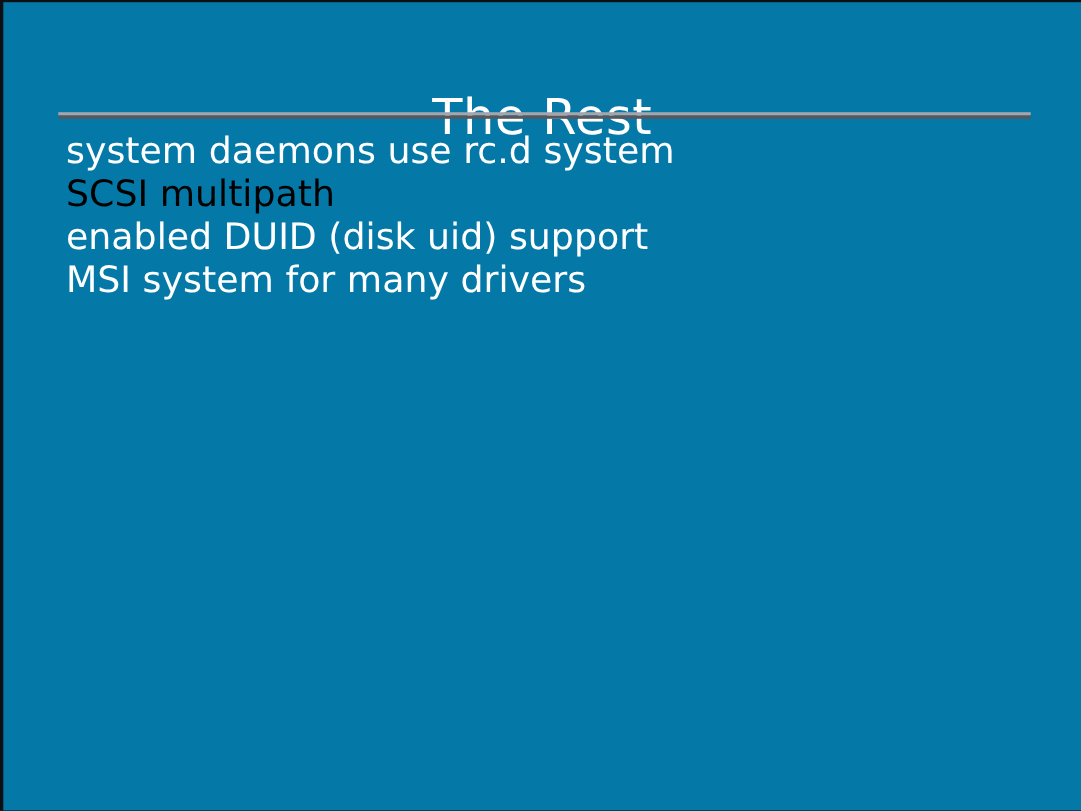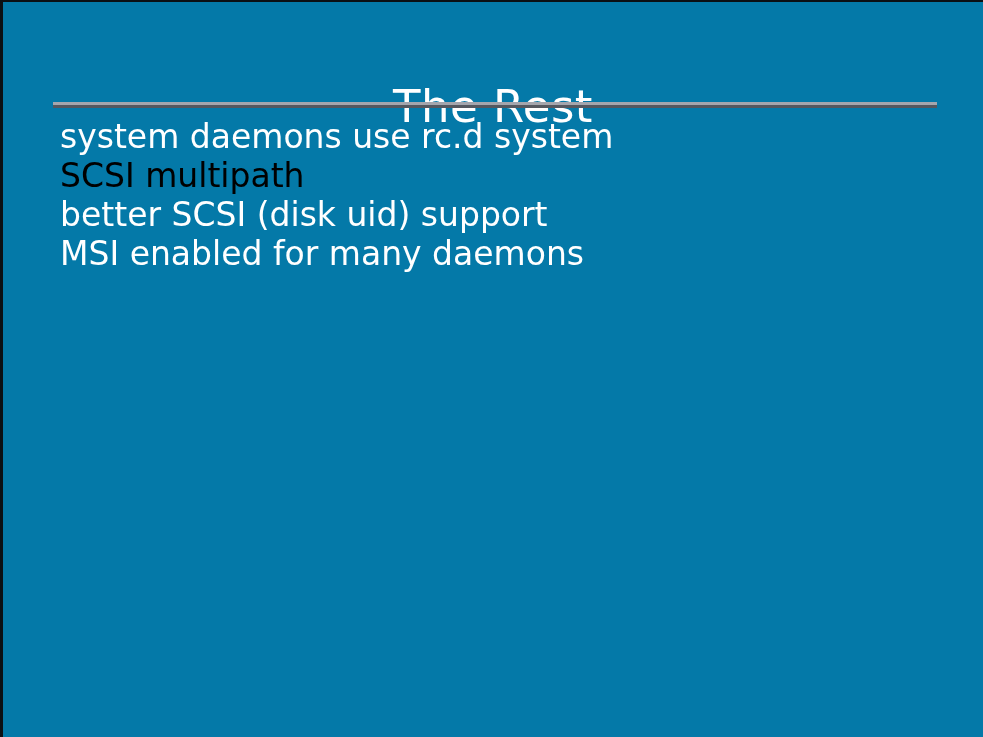--- a/index.html
+++ b/index.html
@@ -95,17 +95,17 @@
   <h1 class="slide-title" style="color: rgb(255, 255, 255);">The Rest</h1>
 
   <div class="title-rule">
     <div class="rule-light" style="background: rgb(164, 166, 173);"></div>
     <div class="rule-dark" style="background: rgb(85, 88, 95);"></div>
   </div>
 
   <ul class="body-list">
     <li class="body-line" style="color: rgb(255, 255, 255);">system daemons use rc.d system</li>
     <li class="body-line" style="color: #000000;">SCSI multipath</li>
-    <li class="body-line" style="color: rgb(255, 255, 255);">better SCSI (disk uid) support</li>
-    <li class="body-line" style="color: rgb(255, 255, 255);">MSI enabled for many daemons</li>
+    <li class="body-line" style="color: rgb(255, 255, 255);">enabled DUID (disk uid) support</li>
+    <li class="body-line" style="color: rgb(255, 255, 255);">MSI system for many drivers</li>
   </ul>
 
 </div>
 
 </body></html>

